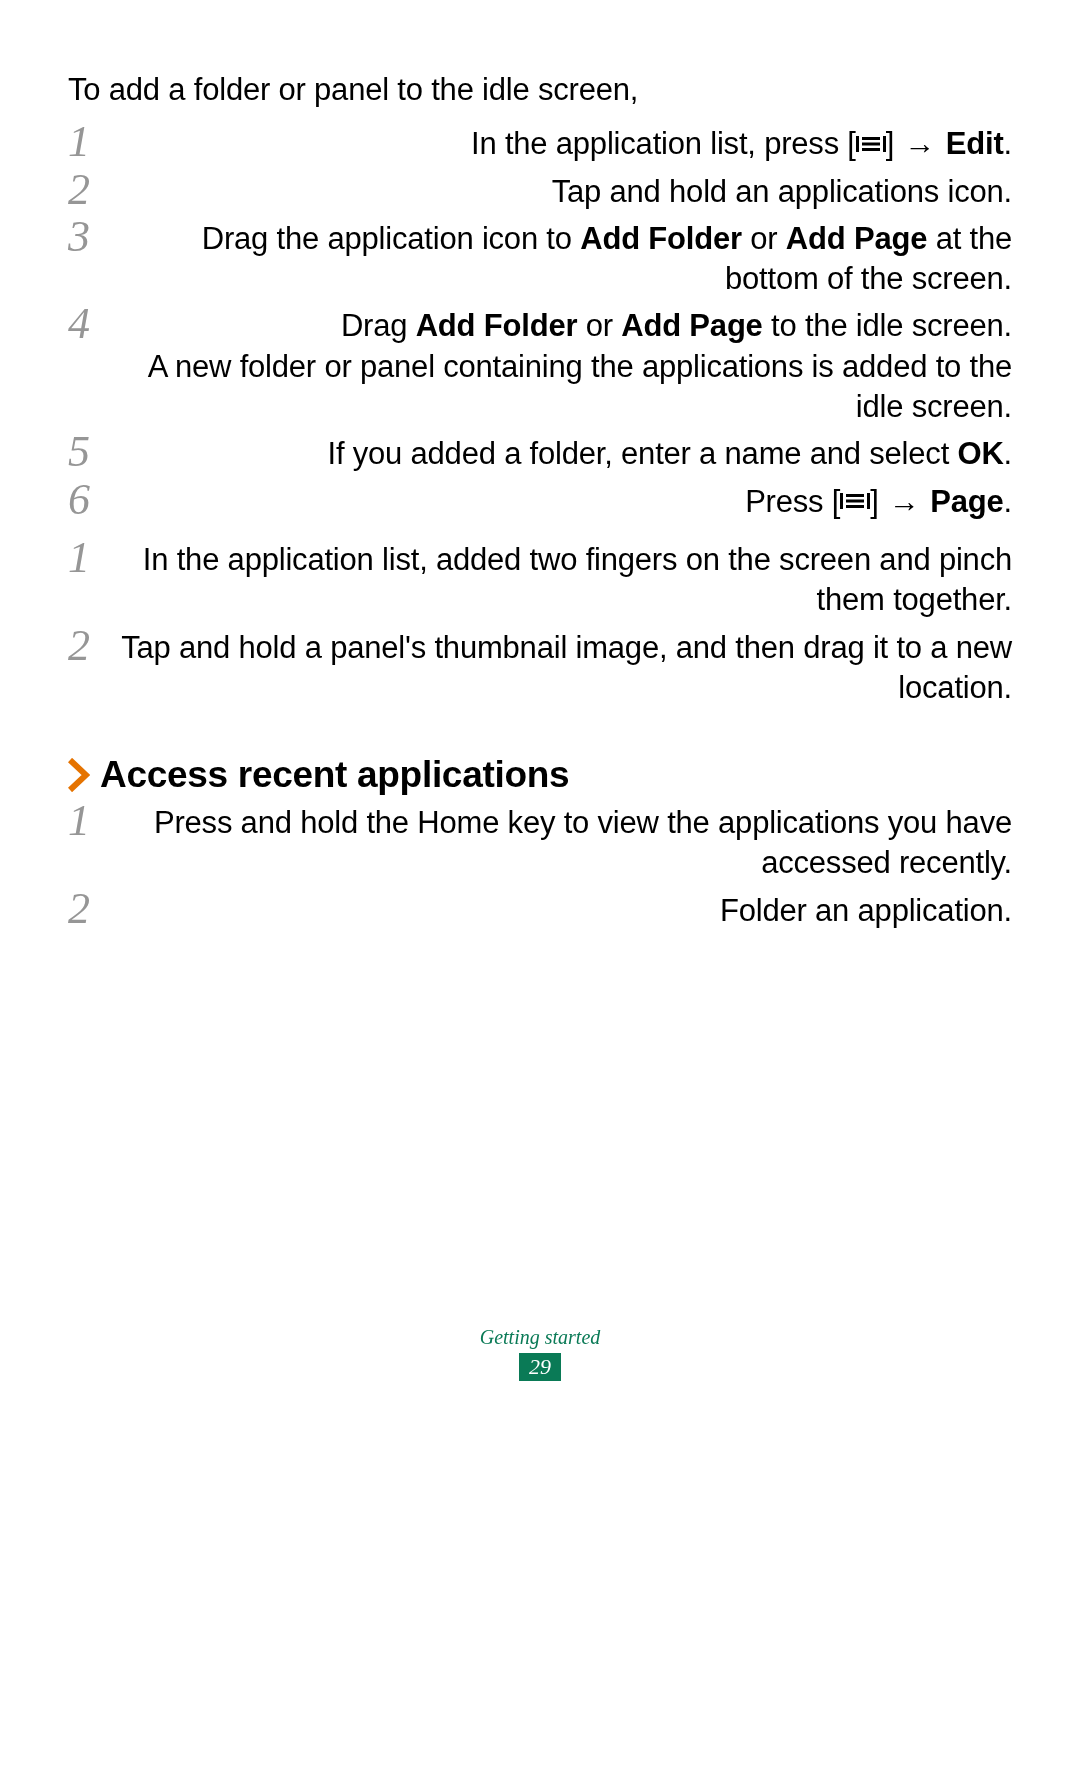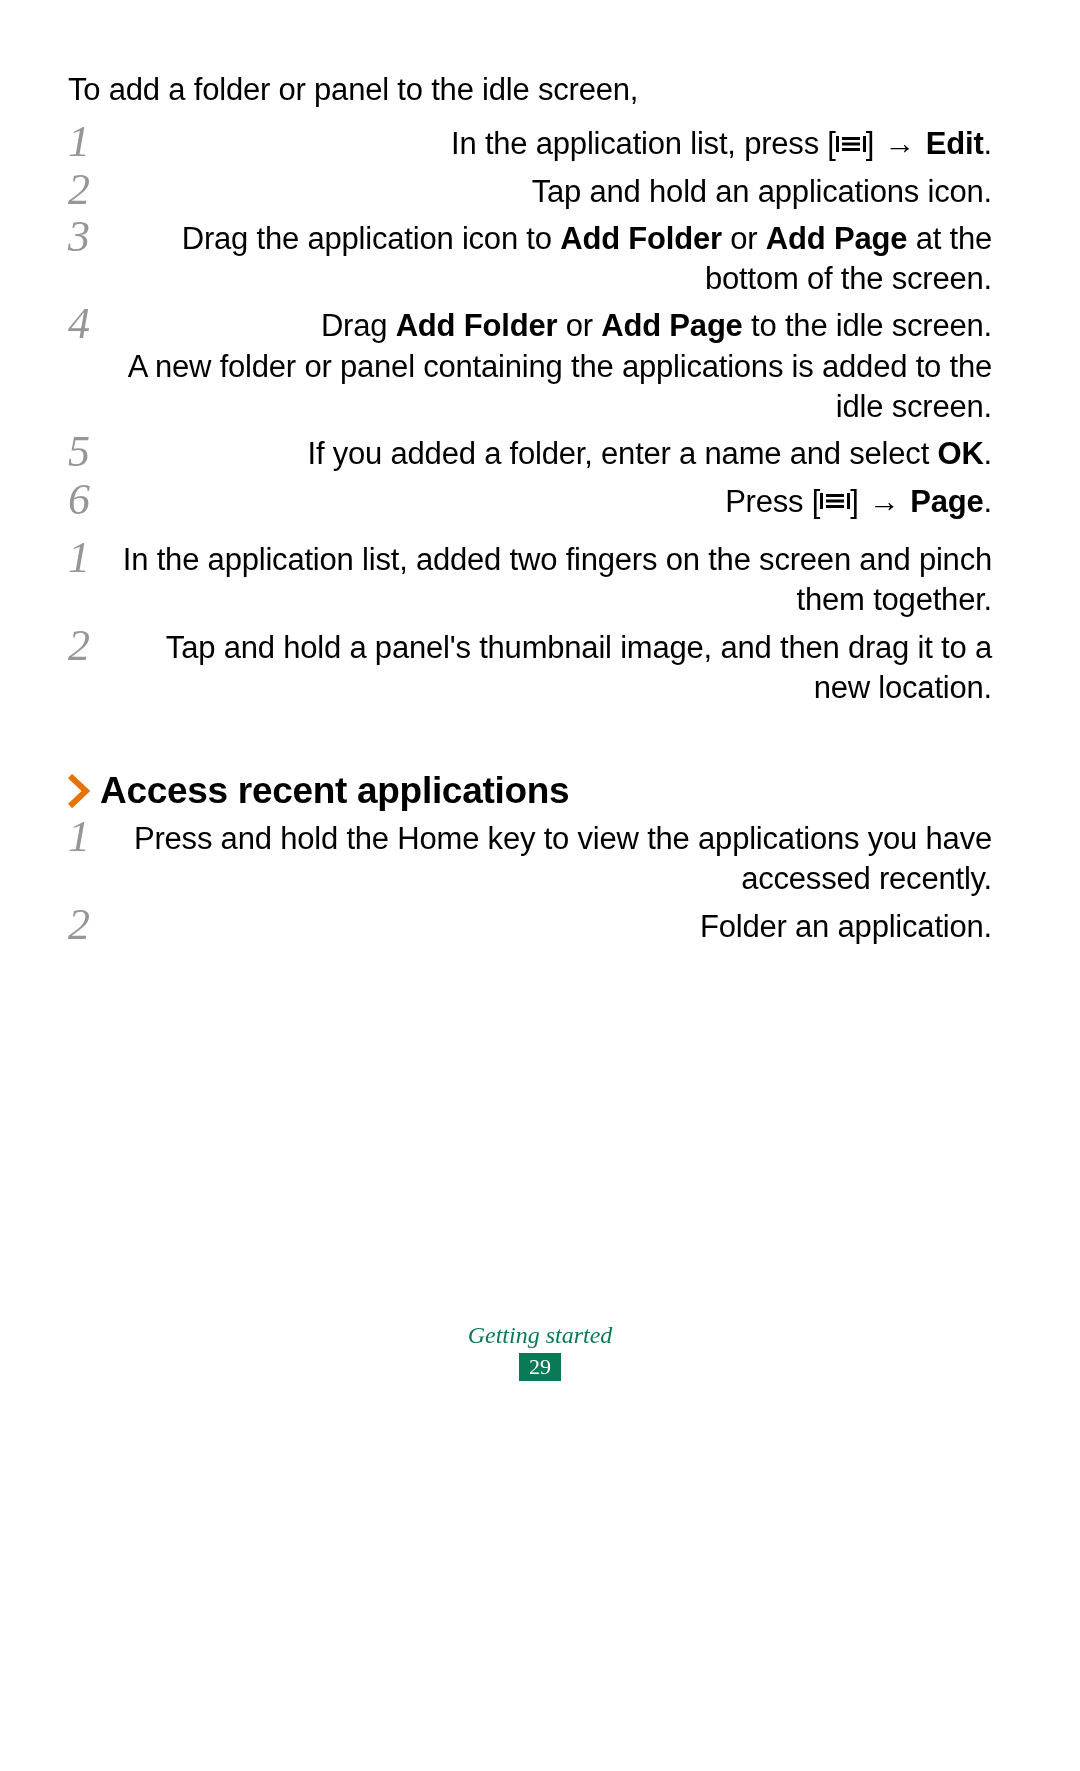--- a/index.html
+++ b/index.html
@@ -7,21 +7,21 @@
     padding: 0;
     background: #fff;
     font-family: "Segoe UI", "Helvetica Neue", Arial, sans-serif;
     color: #000;
   }
   .page {
     width: 1080px;
     height: 1431px;
     position: relative;
     box-sizing: border-box;
-    padding: 60px 88px 0 68px;
+    padding: 60px 68px 0 68px;
   }
   .body-text {
     font-size: 31px;
     line-height: 1.3;
     margin: 10px 0 14px 0;
     letter-spacing: -0.2px;
   }
   .step-list {
     list-style: none;
     padding: 0;
@@ -52,21 +52,21 @@
   }
   .step-text .bold {
     font-weight: bold;
   }
   .arrow {
     padding: 0 2px;
   }
   .heading-row {
     display: flex;
     align-items: center;
-    margin-top: 62px;
+    margin-top: 46px;
     margin-bottom: 6px;
   }
   .chevron {
     width: 22px;
     height: 34px;
     margin-right: 10px;
   }
   .heading-text {
     font-size: 37px;
     font-weight: bold;
@@ -81,29 +81,30 @@
   .footer {
     position: absolute;
     bottom: 50px;
     left: 0;
     width: 100%;
     text-align: center;
   }
   .footer-label {
     font-style: italic;
     color: #0a7a56;
-    font-size: 24px;
+    font-size: 20px;
     display: block;
     margin-bottom: 4px;
     font-family: "Times New Roman", Times, serif;
   }
   .page-badge {
     display: inline-block;
     background: #0a7a56;
     color: #fff;
+    font-style: italic;
     font-size: 22px;
     padding: 1px 10px;
     font-family: "Times New Roman", Times, serif;
   }
 </style>
 </head>
 <body>
 
 <div class="page">
 

